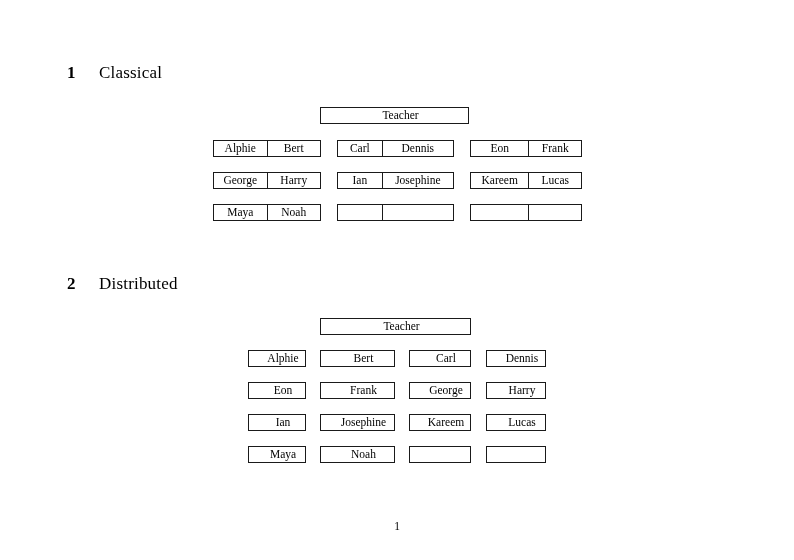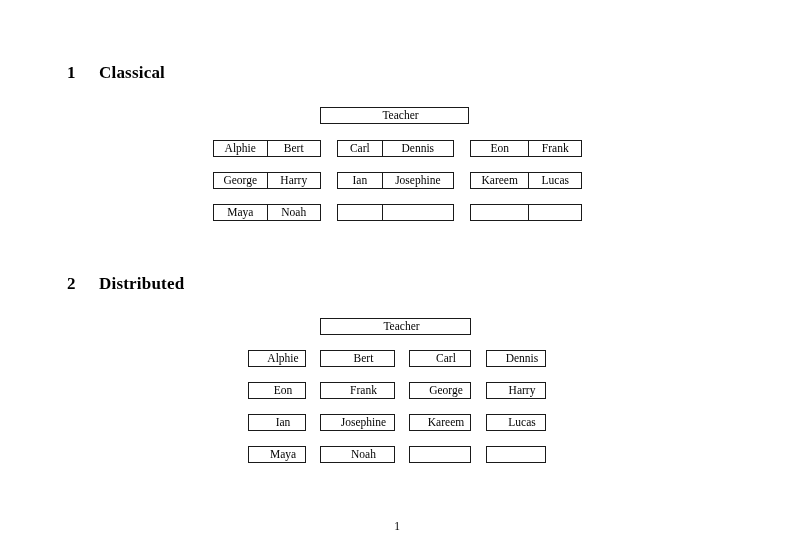--- a/index.html
+++ b/index.html
@@ -29,21 +29,21 @@
     font-weight: bold;
     font-size: 17px;
     letter-spacing: 0.2px;
     white-space: nowrap;
   }
   .section-number {
     width: 32px;
     font-weight: bold;
   }
   .section-title {
-    font-weight: bold;
+    font-weight: normal;
   }
   #heading-classical { left: 67px; top: 63px; }
   #heading-distributed { left: 67px; top: 274px; }
 
   
   .box {
     position: absolute;
     box-sizing: border-box;
     border: 1px solid #1a1a1a;
     background: #ffffff;

